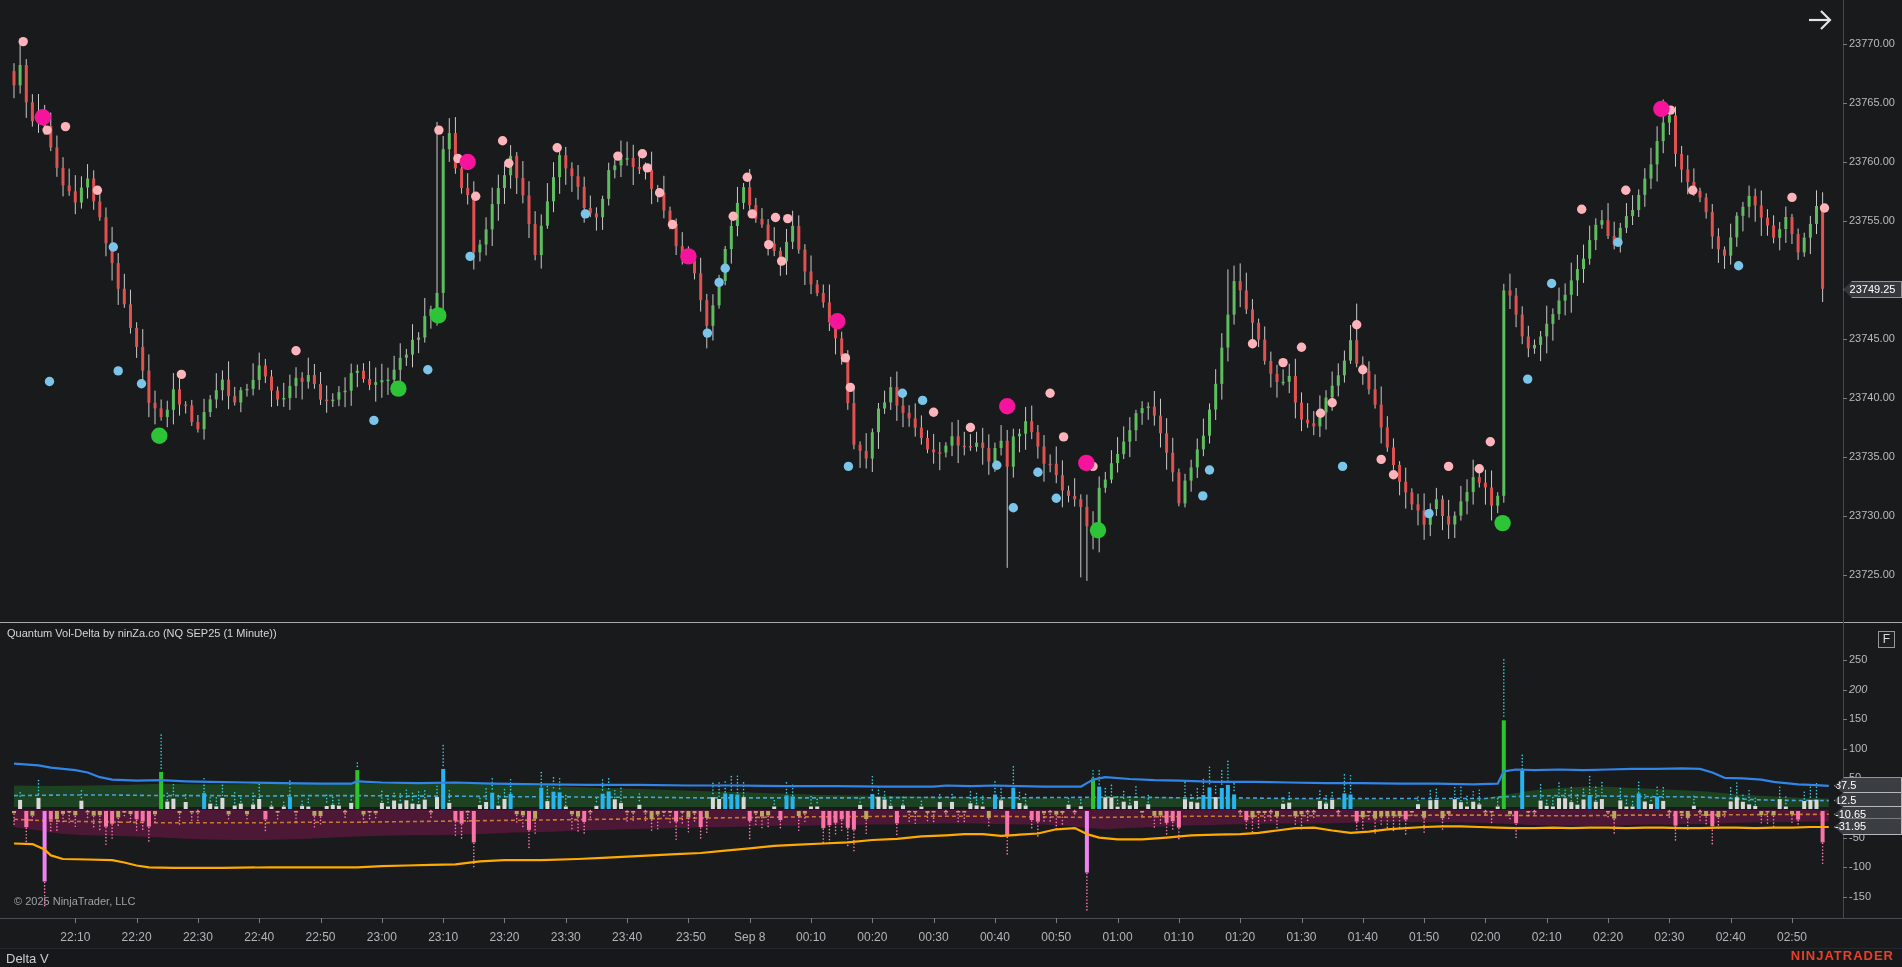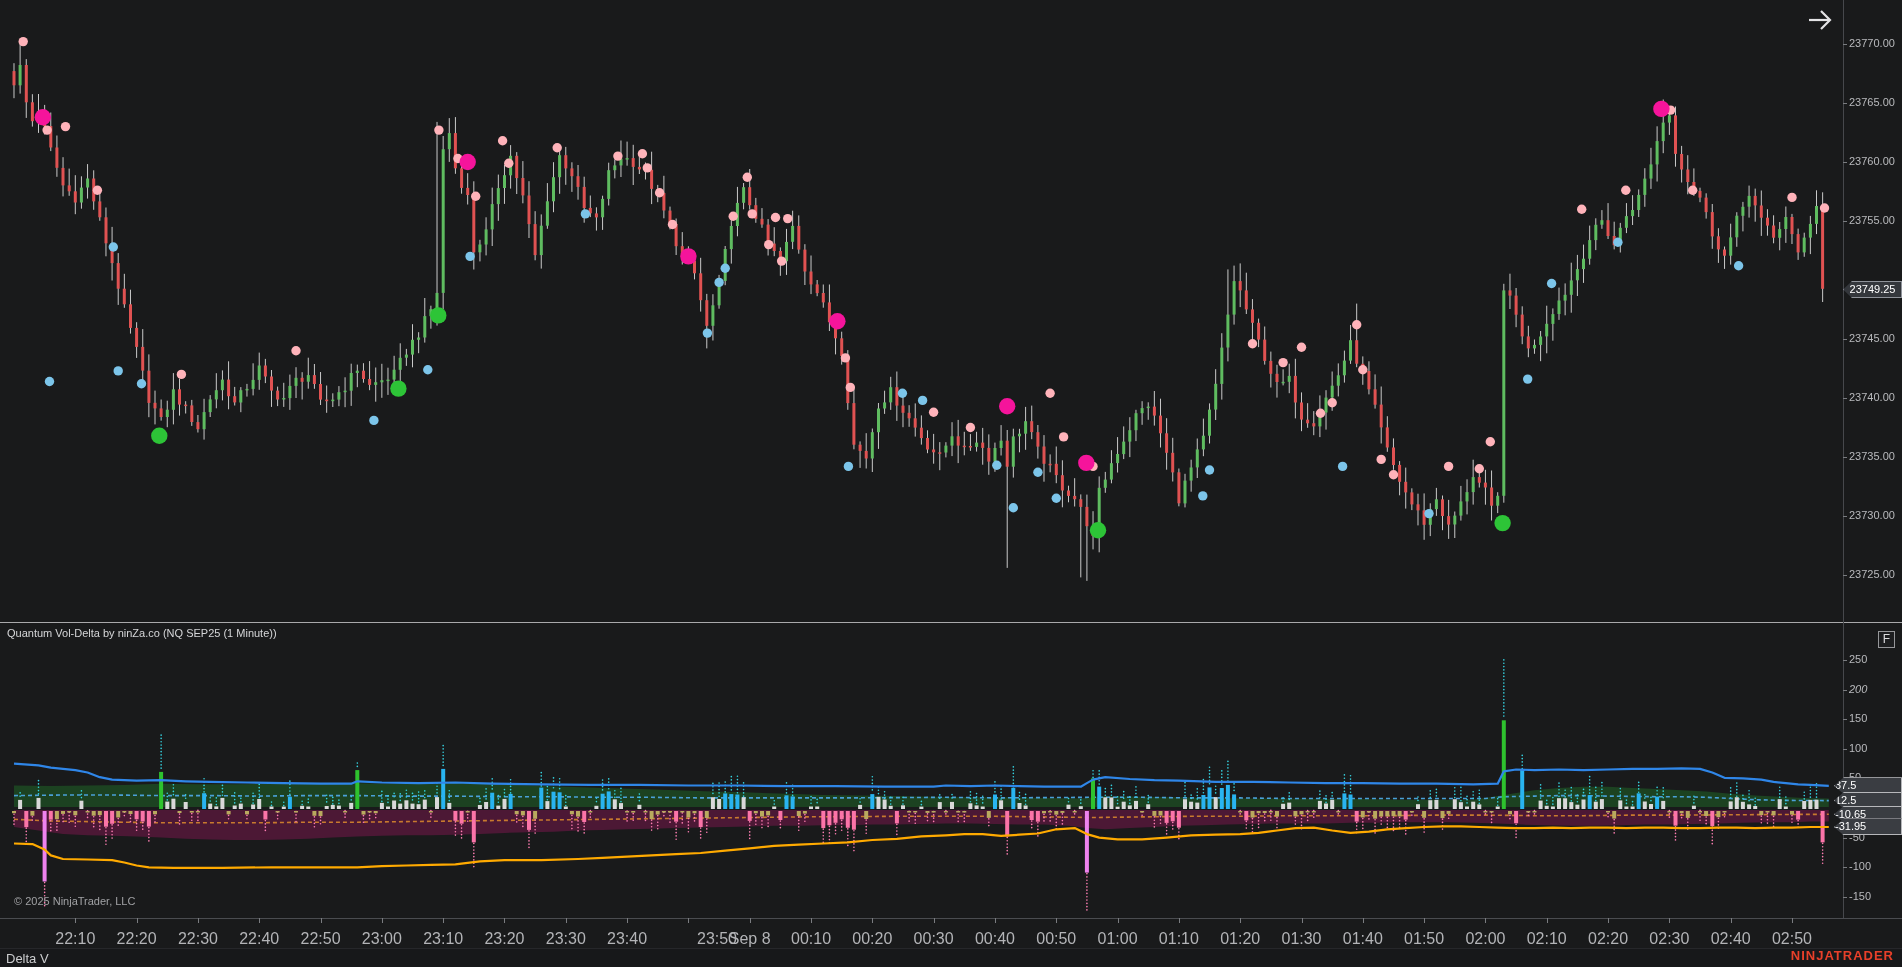--- a/index.html
+++ b/index.html
@@ -5,21 +5,21 @@
   html,body{margin:0;padding:0;background:#111;}
   #root{position:relative;width:1902px;height:967px;background:#191a1b;overflow:hidden;
         font-family:"Liberation Sans", sans-serif;-webkit-font-smoothing:antialiased;}
   #chart-svg{position:absolute;left:0;top:0;}
   .vaxis-line{position:absolute;left:1843px;top:0;width:1px;height:918px;background:#46484c;}
   .divider{position:absolute;left:0;top:622px;width:1902px;height:1px;background:#a9a9ab;}
   .xaxis-line{position:absolute;left:0;top:918px;width:1902px;height:1px;background:#4a4c50;}
   .tabstrip{position:absolute;left:0;top:948px;width:1902px;height:19px;background:#17181a;border-top:1px solid #26272a;}
   .axis-label{position:absolute;color:#b9babd;font-size:11px;white-space:nowrap;}
   .tick{position:absolute;background:#7a7c80;}
-  .time-label{position:absolute;color:#b3b4b7;font-size:16px;transform:translateX(-50%);top:930px;white-space:nowrap;}
+  .time-label{position:absolute;color:#b3b4b7;font-size:12px;transform:translateX(-50%);top:930px;white-space:nowrap;}
   .indicator-title{position:absolute;left:7px;top:627px;color:#d5d6d8;font-size:11px;}
   .copyright{position:absolute;left:14px;top:895px;color:#a0a1a4;font-size:11px;}
   .deltav-tab{position:absolute;left:6px;top:951px;color:#cbccce;font-size:13px;}
   .nt-logo{position:absolute;right:8px;top:948px;color:#e8402a;font-size:13px;font-weight:bold;letter-spacing:1px;}
   .price-tag{position:absolute;right:0;top:281px;width:59px;height:17px;background:#34373c;border:1px solid #8f939a;
              box-sizing:border-box;color:#fff;font-size:11px;text-align:center;line-height:15px;
              clip-path:polygon(0 50%,9px 0,100% 0,100% 100%,9px 100%);}
   .val-tag{position:absolute;left:1834px;width:68px;height:17px;background:#3a3d42;border:1px solid #b7b8bb;
            box-sizing:border-box;color:#fff;font-size:11px;line-height:15px;
            clip-path:polygon(0 50%,10px 0,100% 0,100% 100%,10px 100%);}
@@ -1403,21 +1403,21 @@
     <div class="time-label" style="left: 381.85px;">23:00</div>
     <div class="tick" style="left: 381.85px; top: 918px; width: 1px; height: 5px;"></div>
     <div class="time-label" style="left: 443.16px;">23:10</div>
     <div class="tick" style="left: 443.16px; top: 918px; width: 1px; height: 5px;"></div>
     <div class="time-label" style="left: 504.47px;">23:20</div>
     <div class="tick" style="left: 504.47px; top: 918px; width: 1px; height: 5px;"></div>
     <div class="time-label" style="left: 565.78px;">23:30</div>
     <div class="tick" style="left: 565.78px; top: 918px; width: 1px; height: 5px;"></div>
     <div class="time-label" style="left: 627.09px;">23:40</div>
     <div class="tick" style="left: 627.09px; top: 918px; width: 1px; height: 5px;"></div>
-    <div class="time-label" style="left: 717px;">23:50</div>
+    <div class="time-label" style="left: 691px;">23:50</div>
     <div class="tick" style="left: 688.4px; top: 918px; width: 1px; height: 5px;"></div>
     <div class="time-label" style="left: 749.71px;">Sep 8</div>
     <div class="tick" style="left: 749.71px; top: 918px; width: 1px; height: 5px;"></div>
     <div class="time-label" style="left: 811.02px;">00:10</div>
     <div class="tick" style="left: 811.02px; top: 918px; width: 1px; height: 5px;"></div>
     <div class="time-label" style="left: 872.33px;">00:20</div>
     <div class="tick" style="left: 872.33px; top: 918px; width: 1px; height: 5px;"></div>
     <div class="time-label" style="left: 933.64px;">00:30</div>
     <div class="tick" style="left: 933.64px; top: 918px; width: 1px; height: 5px;"></div>
     <div class="time-label" style="left: 994.95px;">00:40</div>

